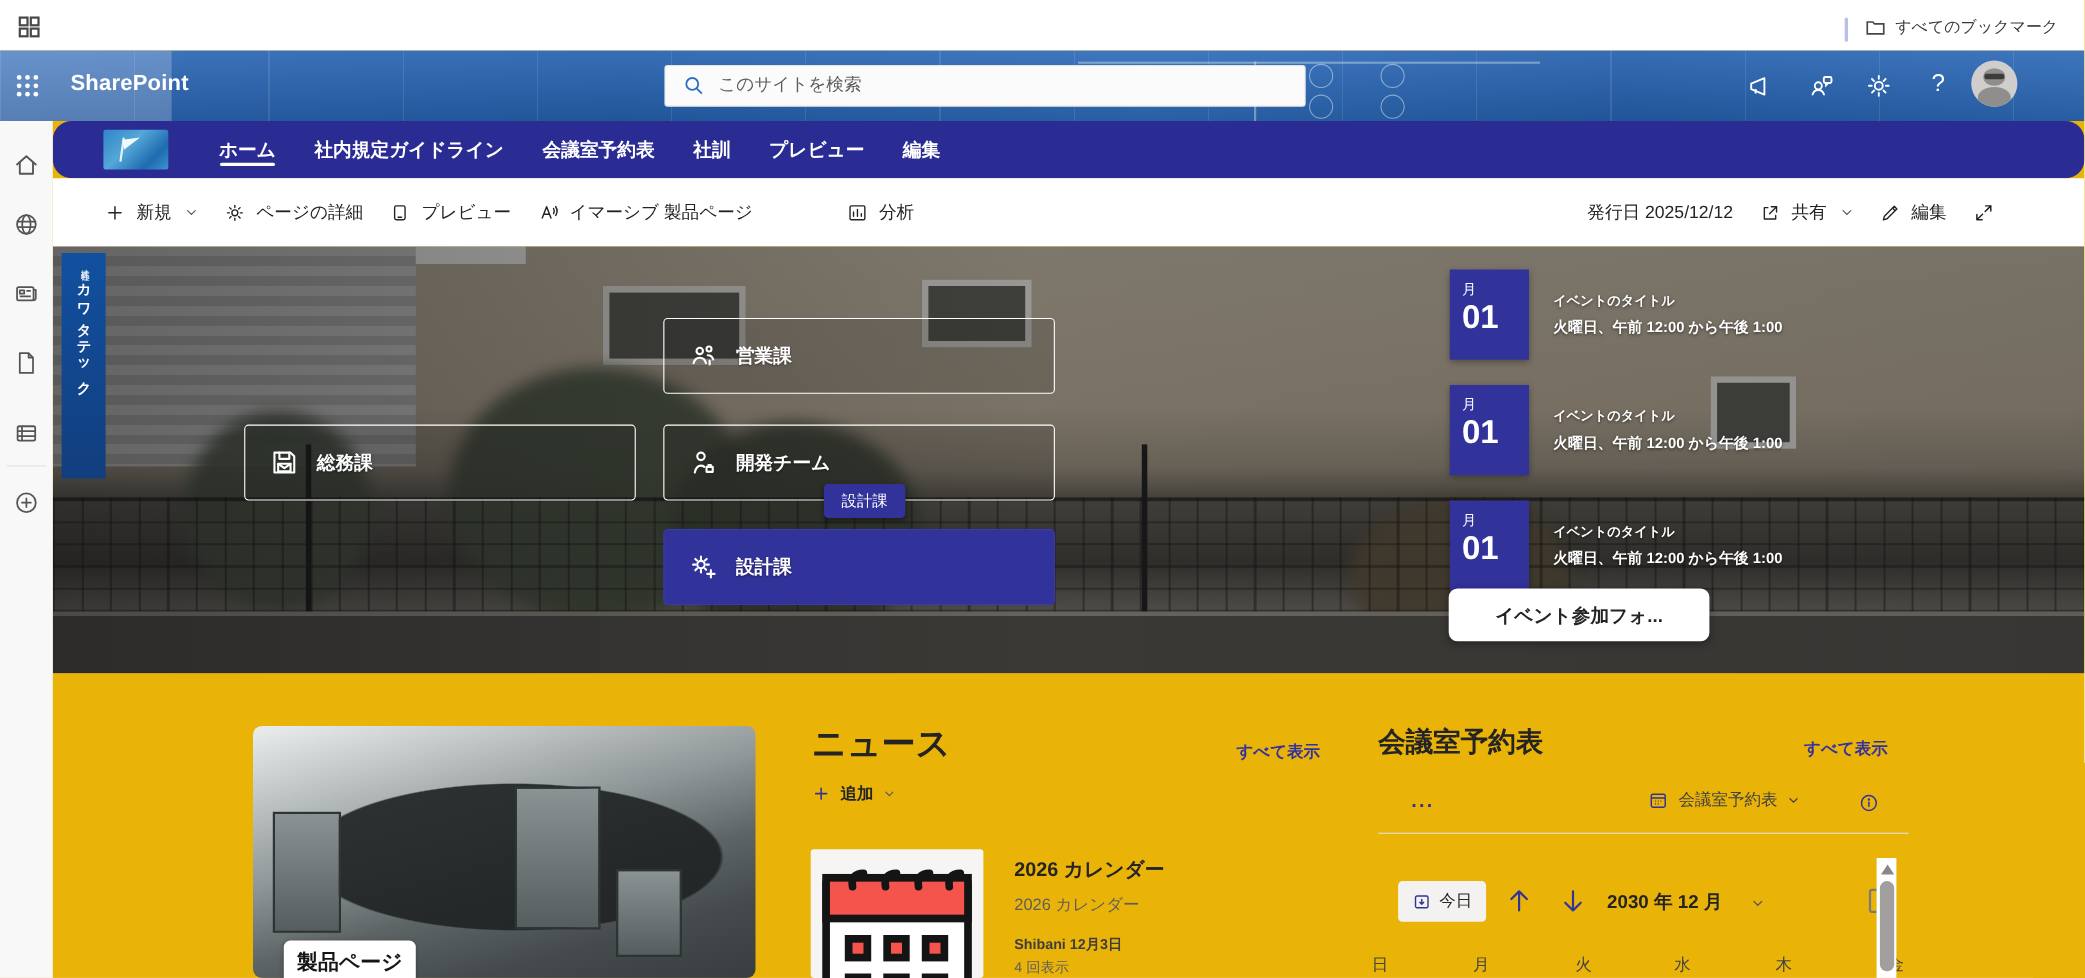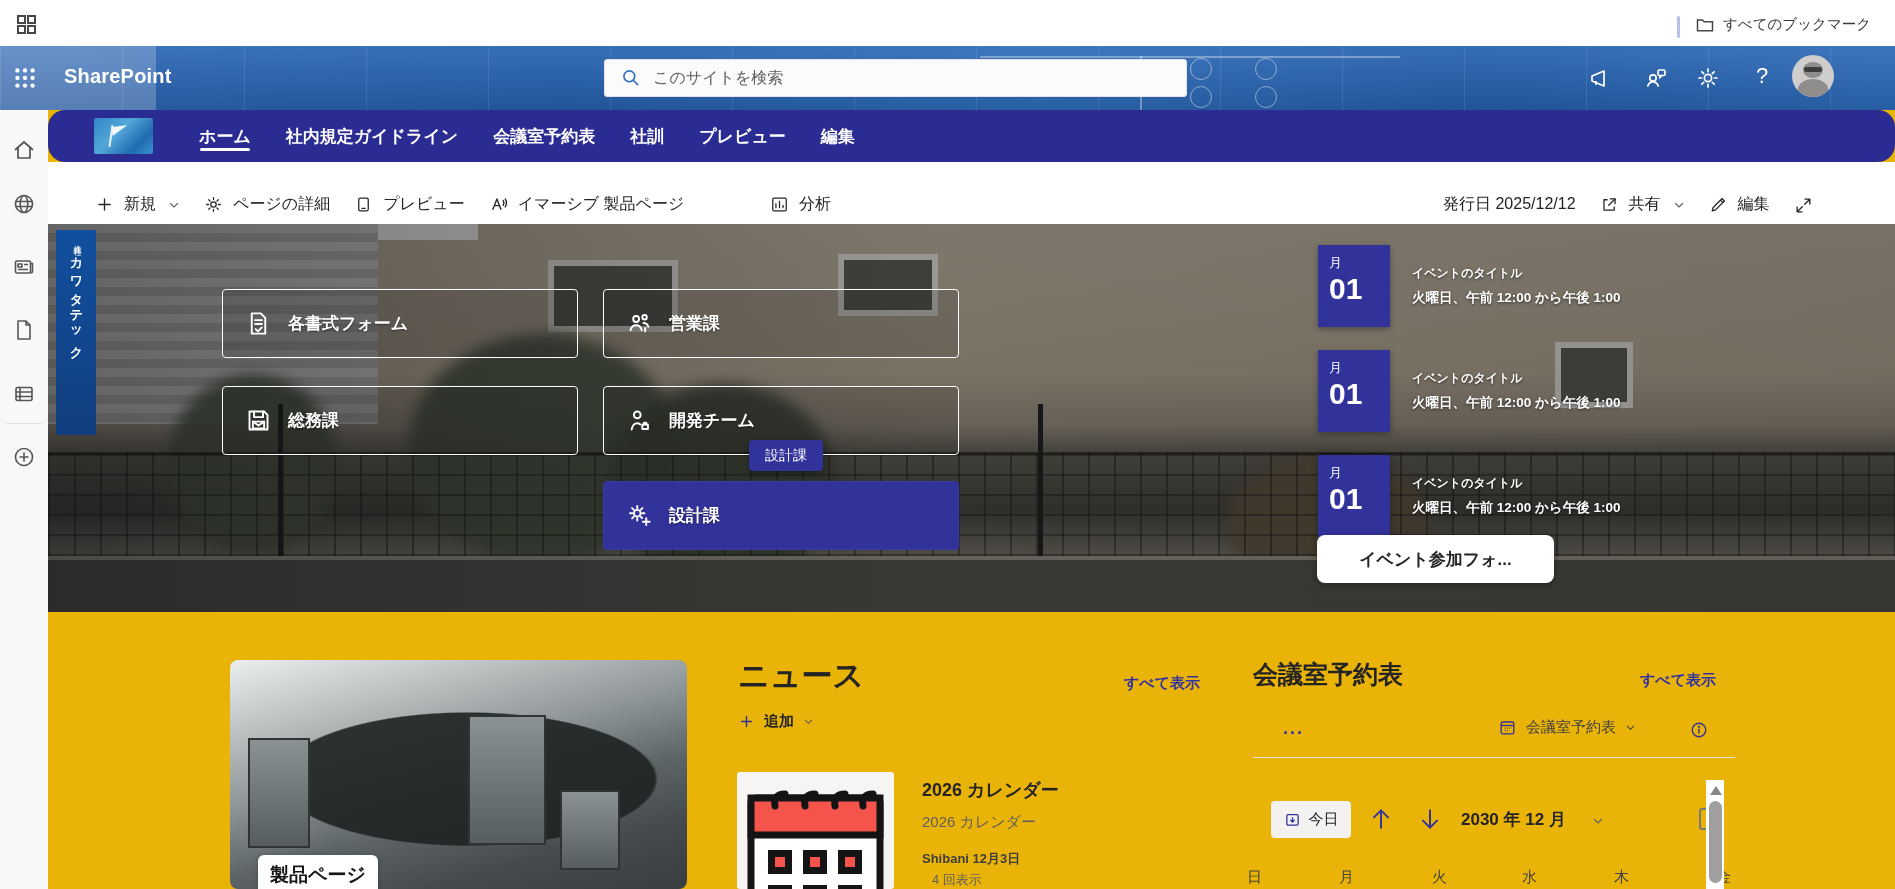--- a/index.html
+++ b/index.html
@@ -47,21 +47,21 @@
     border-top:9px solid rgba(255,255,255,.92); border-right:16px solid transparent; transform:rotate(-8deg); }
   .site-logo .pole { position:absolute; left:16px; top:7px; width:2px; height:22px; background:rgba(255,255,255,.85); transform:rotate(8deg); }
   .tabs { position:absolute; left:151px; top:0; height:52px; display:flex; gap:35px; align-items:center; }
   .tab { position:relative; height:52px; display:flex; align-items:center; color:#fff; font-size:17px; font-weight:600;
     white-space:nowrap; cursor:pointer; }
   .tab.active { font-weight:700; }
   .tab.active::after { content:""; position:absolute; left:1px; right:1px; bottom:11px; height:3px; background:#fff; border-radius:2px; }
 
   
   .toolbar { position:absolute; left:48px; top:162px; width:1847px; height:62px; background:#fff; }
-  .tb-group { position:absolute; top:9px; height:44px; display:flex; align-items:flex-end; gap:24px; }
+  .tb-group { position:absolute; top:9px; height:44px; display:flex; align-items:center; gap:24px; }
   .tb-item { display:flex; align-items:center; gap:10px; color:#242424; font-size:16px; white-space:nowrap; cursor:pointer; }
   .tb-item svg { width:19px; height:19px; color:#242424; }
   .tb-item .chev { width:12px; height:12px; color:#5f5d5b; margin-left:2px; }
 
   
   .sidebar { position:absolute; left:0; top:110px; width:48px; height:779px; background:#f8f8f8; z-index:5; }
   .sb-ic { position:absolute; left:12px; width:24px; height:24px; color:#565554; cursor:pointer; }
   .sb-div { position:absolute; left:6px; top:313px; width:36px; height:1px; background:#e1e1e1; }
 
   
@@ -126,21 +126,21 @@
   .add-row { position:absolute; left:738px; top:712px; display:flex; align-items:center; gap:9px; cursor:pointer; }
   .add-row svg.plus { width:17px; height:17px; color:#32329b; }
   .add-row .lbl { font-size:15px; color:#242424; font-weight:600; }
   .add-row svg.chev { width:11px; height:11px; color:#5f5d5b; }
 
   .news-thumb { position:absolute; left:737px; top:772px; width:157px; height:117px; background:#f6f5f4; border-radius:3px;
     overflow:hidden; cursor:pointer; }
   .news-title { position:absolute; left:922px; top:778px; font-size:18px; font-weight:700; color:#242424; white-space:nowrap; cursor:pointer; }
   .news-sub { position:absolute; left:922px; top:813px; font-size:15px; color:#605e5c; white-space:nowrap; }
   .news-author { position:absolute; left:922px; top:850px; font-size:13px; font-weight:700; color:#3f3e3d; white-space:nowrap; }
-  .news-views { position:absolute; left:922px; top:871px; font-size:13px; color:#605e5c; white-space:nowrap;margin-left:10px; }
+  .news-views { position:absolute; left:922px; top:871px; font-size:13px; color:#605e5c; white-space:nowrap; }
 
   .wp-row { position:absolute; top:718px; }
   .overflow-dots { left:1283px; font-size:18px; font-weight:700; color:#32329b; letter-spacing:2px; cursor:pointer; }
   .selector { left:1498px; display:flex; align-items:center; gap:9px; cursor:pointer; }
   .selector svg.cal { width:19px; height:19px; color:#32329b; }
   .selector .lbl { font-size:15px; color:#424242; white-space:nowrap; }
   .selector svg.chev { width:11px; height:11px; color:#424242; }
   .info-ic { position:absolute; left:1690px; top:721px; width:18px; height:18px; color:#32329b; cursor:pointer; }
   .bk-div { position:absolute; left:1253px; top:757px; width:482px; height:1px; background:#e1dfdd; }
 
@@ -333,28 +333,20 @@
     <div class="post" style="left:230px;"></div>
     <div class="post" style="left:990px;"></div>
     <div class="road"></div>
     <div class="hero-overlay"></div>
 
     <div class="blue-sign">
       <span class="co">株式会社</span>
       <span class="nm">カワタテック</span>
     </div>
 
-    <div class="hero-btn" style="left:174px;top:65px;">
-      <svg viewBox="0 0 24 24" fill="none" stroke="currentColor" stroke-width="1.7" stroke-linecap="round" stroke-linejoin="round">
-        <path d="M6 3h8l4 4v14H6z"></path>
-          <path d="M9 9h6M9 12.5h6"></path>
-          <path d="M9.5 17l2 2 3.5-3.5"></path>
-      </svg>
-      <span>各書式フォーム</span>
-    </div>
     <div class="hero-btn" style="left:555px;top:65px;">
       <svg viewBox="0 0 24 24" fill="none" stroke="currentColor" stroke-width="1.7" stroke-linecap="round">
         <circle cx="9" cy="8" r="2.6"></circle>
           <path d="M4 18c.7-3 2.6-4.5 5-4.5s4.3 1.5 5 4.5"></path>
         <circle cx="16.5" cy="6.5" r="2"></circle>
           <path d="M15.5 11.5c2.2 0 3.7 1.2 4.4 3.5"></path>
           <path d="M17 16v3"></path>
       </svg>
       <span>営業課</span>
     </div>

